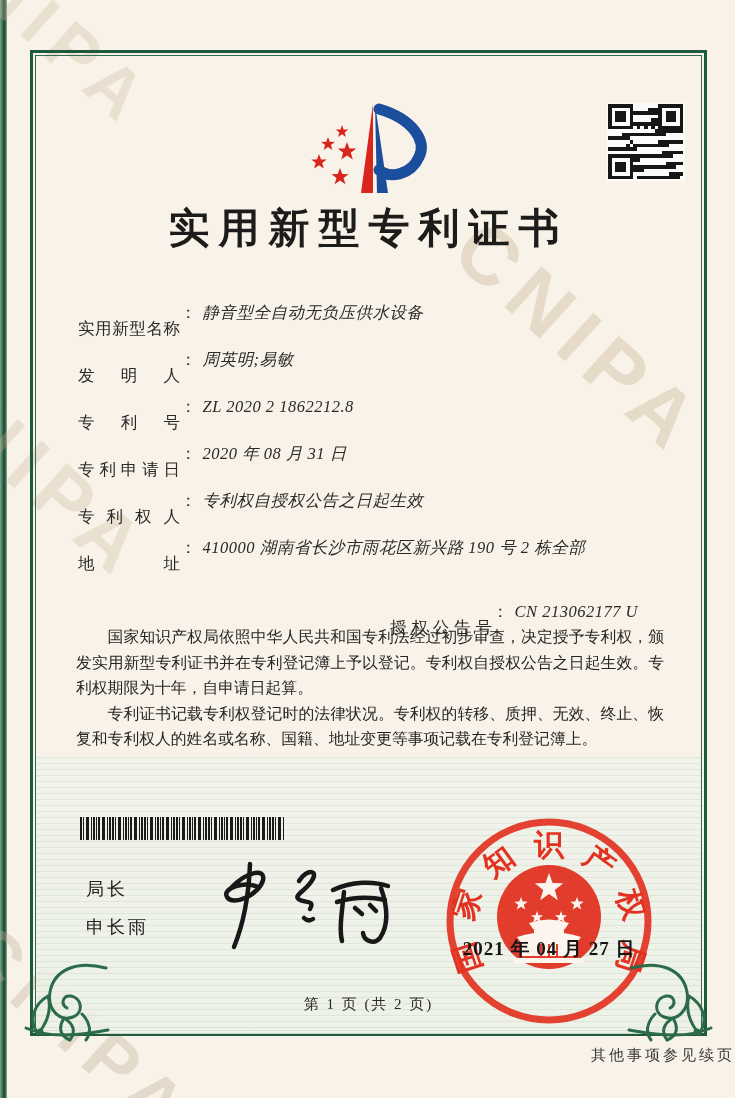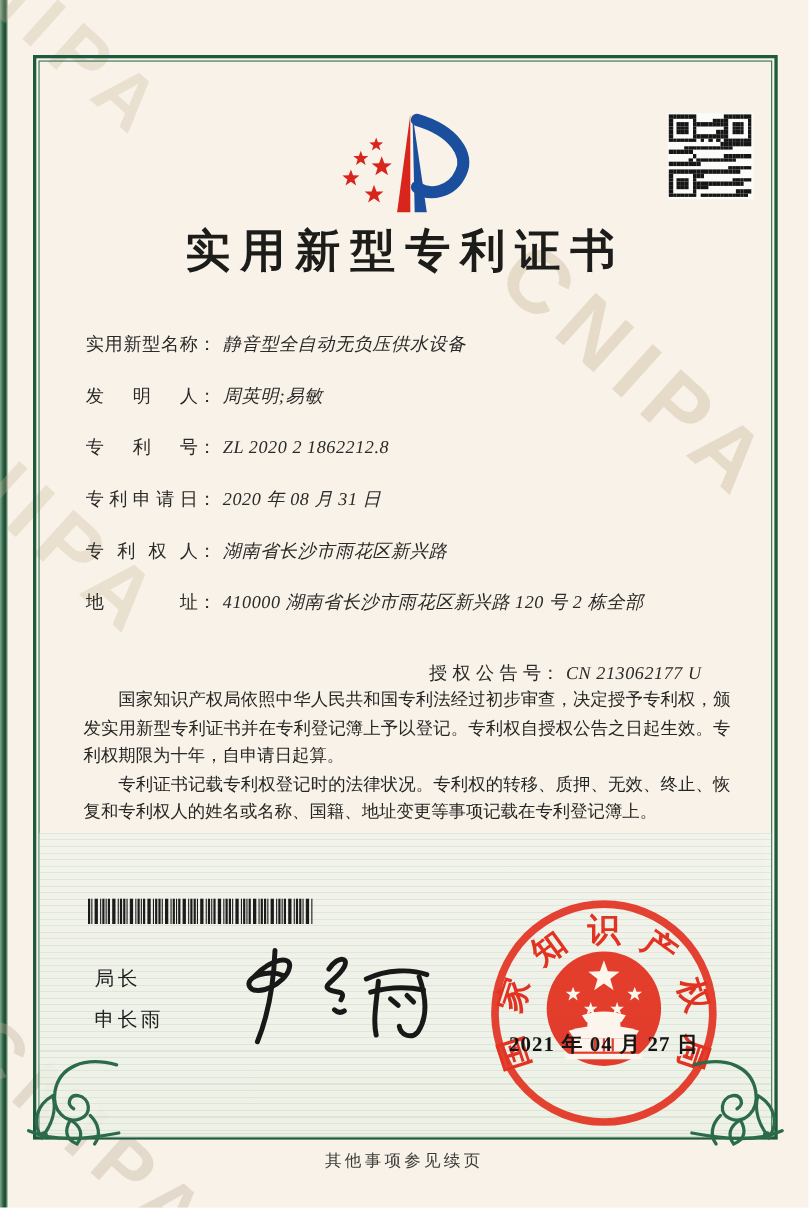--- a/index.html
+++ b/index.html
@@ -34,38 +34,38 @@
   .qr{position:absolute;left:607px;top:103px;width:78px;height:78px;background:#fbfbf9;
     display:grid;grid-template-columns:repeat(21,3.6px);grid-template-rows:repeat(21,3.6px);
     padding:1px;box-sizing:border-box;}
   .qr div{width:3.6px;height:3.6px;}
   .qr .d{background:#161616;}
   .title{position:absolute;left:30px;top:201px;width:677px;text-align:center;
     font-size:41px;font-weight:bold;letter-spacing:9px;color:#1c1c1a;}
   
   .fields{position:absolute;left:78px;top:302px;width:584px;font-size:16.5px;color:#2a2a28;}
   .field-row{position:relative;height:47px;}
-  .field-label{display:inline-block;width:102px;text-align:justify;text-align-last:justify;vertical-align:top;}
+  .field-label{display:inline-block;width:102px;text-align:justify;text-align-last:justify;vertical-align:top;margin-top:16px;}
   .colon{display:inline-block;margin-right:6px;}
   .field-value{letter-spacing:.5px;font-style:italic;}
   .cell2{position:absolute;left:312px;top:17px;}
   .paras{position:absolute;left:76px;top:624px;width:588px;font-size:15.8px;
     line-height:25.5px;color:#262624;text-align:justify;}
   .paras p{margin:0;text-indent:2em;}
   .barcode{position:absolute;left:80px;top:817px;height:23px;display:flex;align-items:stretch;}
   .barcode div{background:#1b1b1b;height:100%;flex:none;}
   .signer-title{position:absolute;left:86px;top:877px;font-size:18px;letter-spacing:3px;color:#222;}
   .signer-name{position:absolute;left:86px;top:915px;font-size:18px;letter-spacing:3px;color:#222;}
   .signature{position:absolute;left:203px;top:856px;}
   .seal{position:absolute;left:444px;top:816px;}
   .seal-date{position:absolute;left:445px;top:936px;width:208px;text-align:center;
     font-size:19px;color:#141414;letter-spacing:1px;font-weight:bold;}
   .page-info{position:absolute;left:30px;top:995px;width:677px;text-align:center;
     font-size:15px;letter-spacing:2px;color:#2b2b29;}
-  .continuation{position:absolute;left:0;top:1046px;width:735px;text-align:center;
+  .continuation{position:absolute;left:0;top:1046px;width:735px;text-align:right;
     font-size:15px;letter-spacing:3px;color:#3a3a38;}
   .flourish{position:absolute;}
   .fl-left{left:18px;top:958px;}
   .fl-right{left:627px;top:958px;transform:scaleX(-1);}
 </style>
 </head>
 <body>
 
 <div class="page">
 
@@ -541,22 +541,22 @@
       <div></div>
     </div>
 
   <div class="title">实用新型专利证书</div>
 
   <div class="fields" id="fields">
       <div class="field-row"><span><span class="field-label">实用新型名称</span><span class="colon">：</span><span class="field-value">静音型全自动无负压供水设备</span></span></div>
       <div class="field-row"><span><span class="field-label">发明人</span><span class="colon">：</span><span class="field-value">周英明;易敏</span></span></div>
       <div class="field-row"><span><span class="field-label">专利号</span><span class="colon">：</span><span class="field-value">ZL 2020 2 1862212.8</span></span></div>
       <div class="field-row"><span><span class="field-label">专利申请日</span><span class="colon">：</span><span class="field-value">2020 年 08 月 31 日</span></span></div>
-      <div class="field-row"><span><span class="field-label">专利权人</span><span class="colon">：</span><span class="field-value">湖南省长沙市雨花区新兴路</span></span></div>
-      <div class="field-row"><span><span class="field-label">地址</span><span class="colon">：</span><span class="field-value">410000 湖南省长沙市雨花区新兴路 120 号 2 栋全部</span></span></div>
+      <div class="field-row"><span><span class="field-label">专利权人</span><span class="colon">：</span><span class="field-value">专利权自授权公告之日起生效</span></span></div>
+      <div class="field-row"><span><span class="field-label">地址</span><span class="colon">：</span><span class="field-value">410000 湖南省长沙市雨花区新兴路 190 号 2 栋全部</span></span></div>
       <div class="field-row"><span class="cell2"><span class="field-label">授权公告号</span><span class="colon">：</span><span class="field-value">CN 213062177 U</span></span></div>
     </div>
 
   <div class="paras" id="paras">
       <p>国家知识产权局依照中华人民共和国专利法经过初步审查，决定授予专利权，颁发实用新型专利证书并在专利登记簿上予以登记。专利权自授权公告之日起生效。专利权期限为十年，自申请日起算。</p>
       <p>专利证书记载专利权登记时的法律状况。专利权的转移、质押、无效、终止、恢复和专利权人的姓名或名称、国籍、地址变更等事项记载在专利登记簿上。</p>
     </div>
 
   <div class="barcode" id="barcode">
       <div style="width: 2px; margin-right: 1px;"></div>
@@ -690,14 +690,15 @@
     <g fill="none" stroke="#2c6b4a" stroke-width="3" stroke-linecap="round">
       <path d="M88 10 C58 2 36 12 32 34 C29 52 42 64 55 59 C66 55 64 40 53 38 C45 37 42 46 49 50"></path>
       <path d="M30 38 C16 46 10 62 20 76 C28 66 34 52 30 38"></path>
       <path d="M8 70 C30 80 58 78 90 72"></path>
       <path d="M46 60 C40 70 42 78 52 82 C58 74 56 66 46 60"></path>
       <path d="M64 56 C72 64 74 74 68 82"></path>
     </g>
     <circle cx="22" cy="74" r="3.5" fill="#2c6b4a"></circle>
   </svg>
 
+  <div class="page-info">第 1 页 (共 2 页)</div>
   <div class="continuation">其他事项参见续页</div>
 </div>
 
 </body></html>

